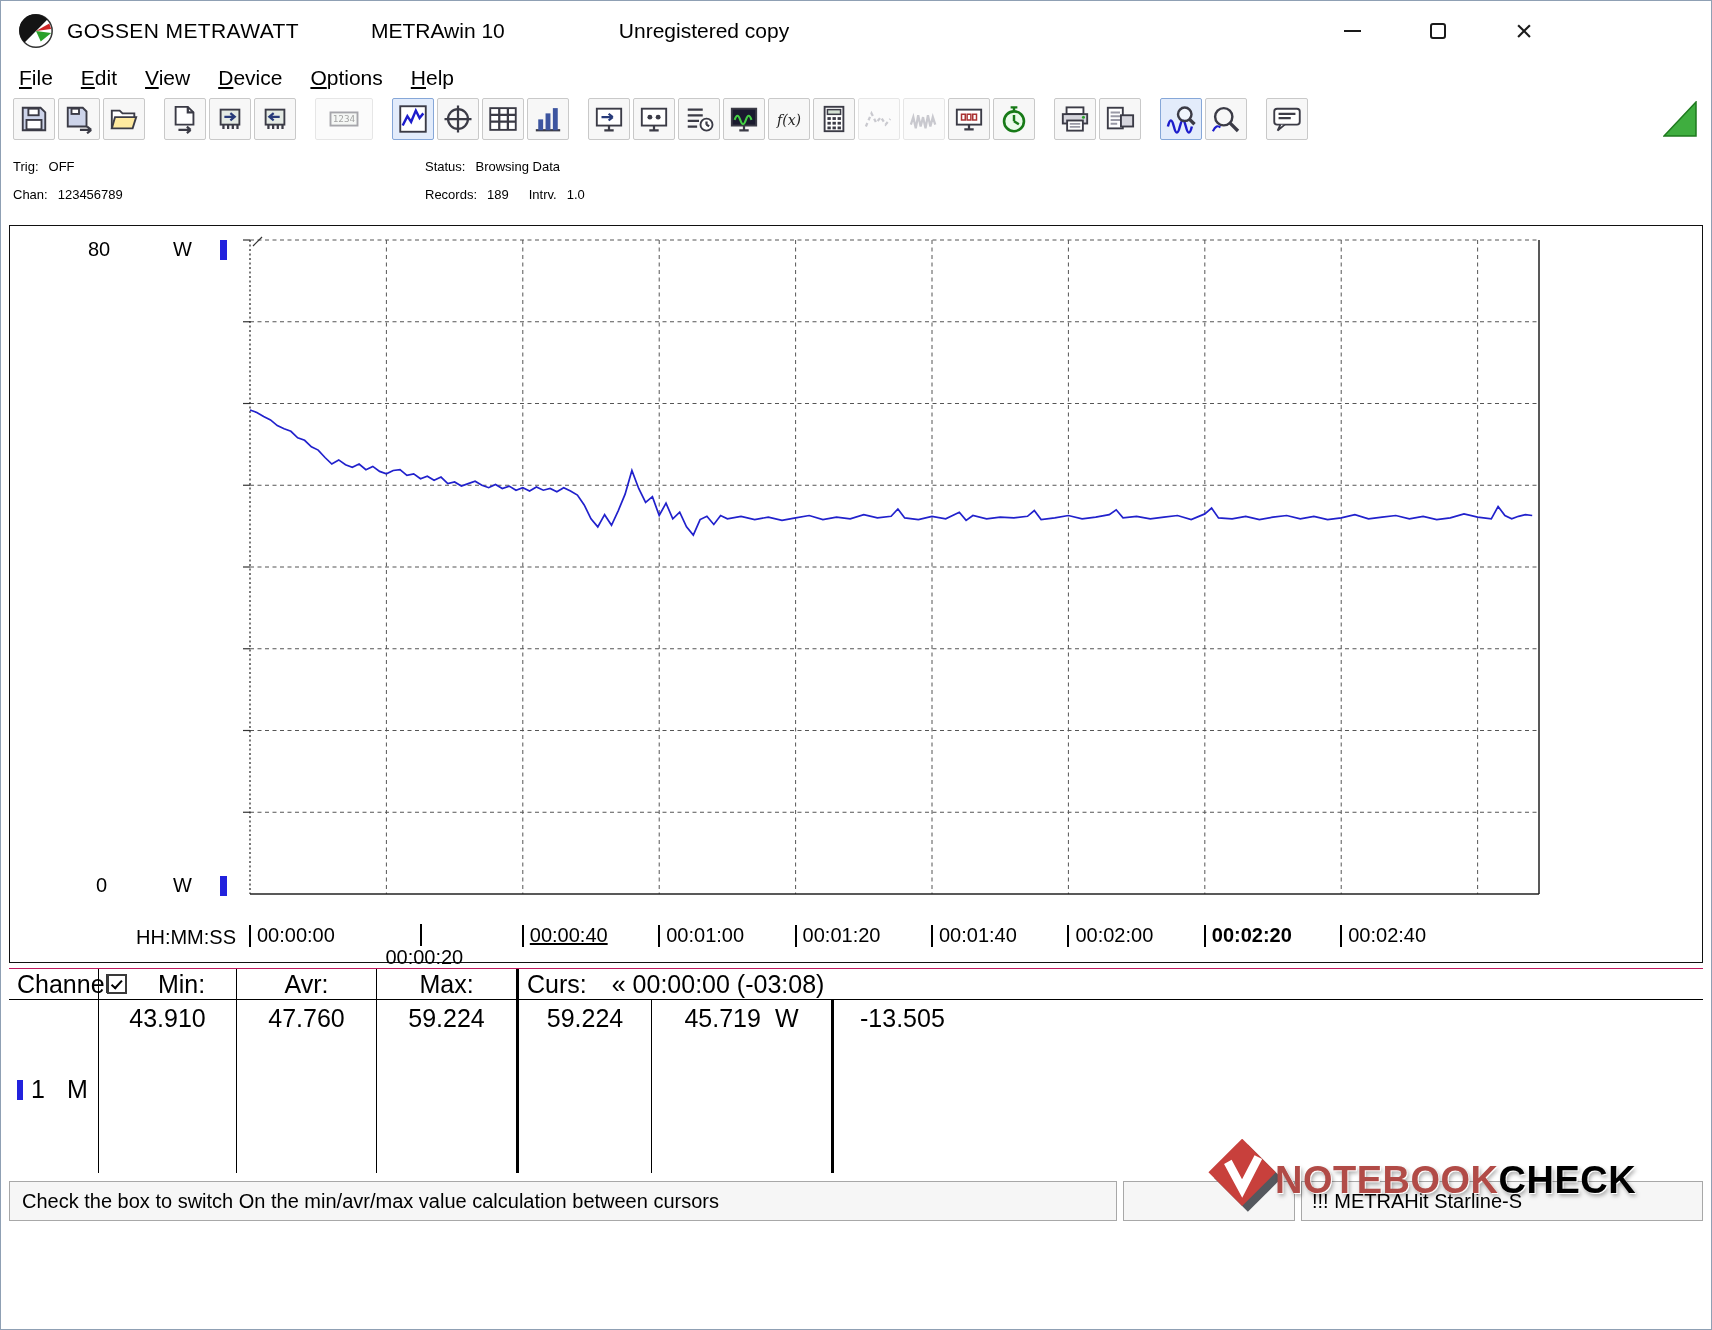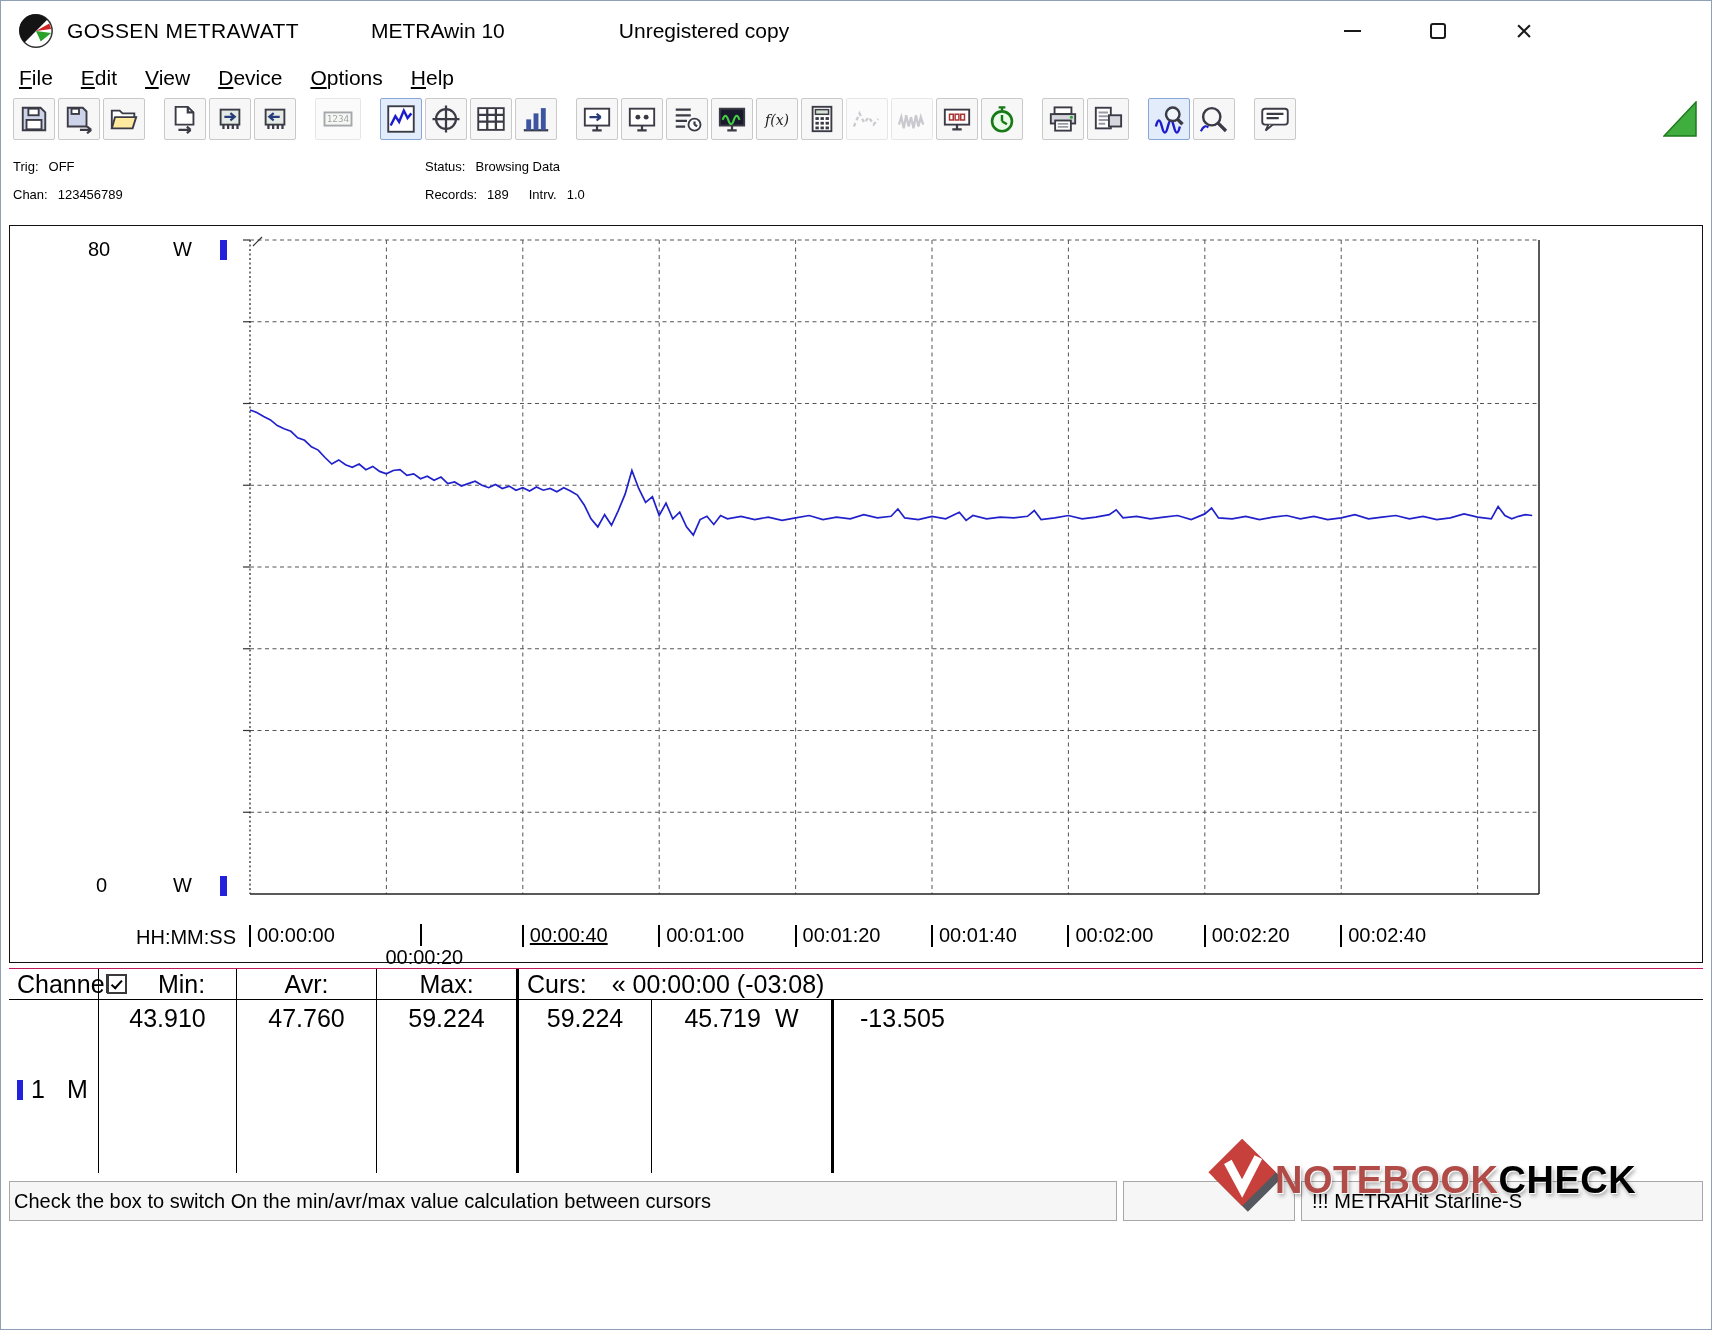--- a/index.html
+++ b/index.html
@@ -20,21 +20,21 @@
 
   
   .menubar{height:34px;display:flex;align-items:center;padding-left:4px}
   .menu-item{font-size:21px;padding:2px 14px;cursor:default}
   .menu-item::first-letter{text-decoration:underline}
 
   
   .toolbar{height:48px;display:flex;align-items:center;padding:0 14px 0 12px}
   #toolbar-buttons{display:flex;align-items:center;gap:3px}
   .tbtn{width:42px;height:42px;border:1px solid #c9c9c9;border-radius:2px;background:#f7f7f7;display:flex;align-items:center;justify-content:center;padding:0;cursor:pointer}
-  .tbtn.wide{width:46px}
+  .tbtn.wide{width:58px}
   .tbtn.active{background:#e3ecfb;border-color:#86a7d8}
   .tbtn.disabled{opacity:.45}
   .tbtn svg{width:30px;height:30px}
   .tsep{width:13px;flex:0 0 13px}
   .grip{margin-left:auto;display:flex;align-items:center}
 
   
   .inforow{height:80px;position:relative;font-size:13px}
   .info-left{position:absolute;left:12px;top:10px;line-height:28px}
   .info-mid{position:absolute;left:424px;top:10px;line-height:28px}
@@ -68,21 +68,21 @@
   .chan-cell{gap:0;align-items:center;padding-top:6px}
   .chan-mark{width:6px;height:20px;background:#2222dd;margin-left:8px}
   .chan-num{margin-left:8px}
   .chan-mode{margin-left:22px}
   .unit-gap{margin-left:14px}
   .delta-cell{padding-left:26px}
 
   
   .statusbar{margin:8px 8px 0;height:40px;display:flex;gap:6px;font-size:20px}
   .sb-panel{border:1px solid #a8a8a8;background:#f6f6f6;display:flex;align-items:center}
-  .sb-left{flex:1;padding-left:4px}
+  .sb-left{flex:1;padding-left:12px}
   .sb-mid{width:172px}
   .sb-right{width:402px;padding-left:10px}
 
   
   .nbc{position:absolute;left:1200px;top:1138px;display:flex;align-items:center;z-index:5}
   .nbc-logo{width:88px;height:82px;flex:0 0 88px}
   .nbc-text{margin-left:-14px;font-size:38px;font-weight:bold;letter-spacing:.5px;text-shadow:1px 1px 0 #fff,2px 3px 4px rgba(0,0,0,.35)}
   .nbc-red{color:#b14b47}
   .nbc-dark{color:#000000}
 </style>
@@ -406,21 +406,21 @@
           <span>00:01:20</span>
         </div>
         <div class="xtick" style="left: 921.011px;">
           <span class="tickbar"></span>
           <span>00:01:40</span>
         </div>
         <div class="xtick" style="left: 1057.41px;">
           <span class="tickbar"></span>
           <span>00:02:00</span>
         </div>
-        <div class="xtick" style="left: 1193.81px;">
+        <div class="xtick" style="left: 1193.81px; font-weight: bold;">
           <span class="tickbar"></span>
           <span>00:02:20</span>
         </div>
         <div class="xtick" style="left: 1330.22px;">
           <span class="tickbar"></span>
           <span>00:02:40</span>
         </div>
       </div>
   </div>
 

